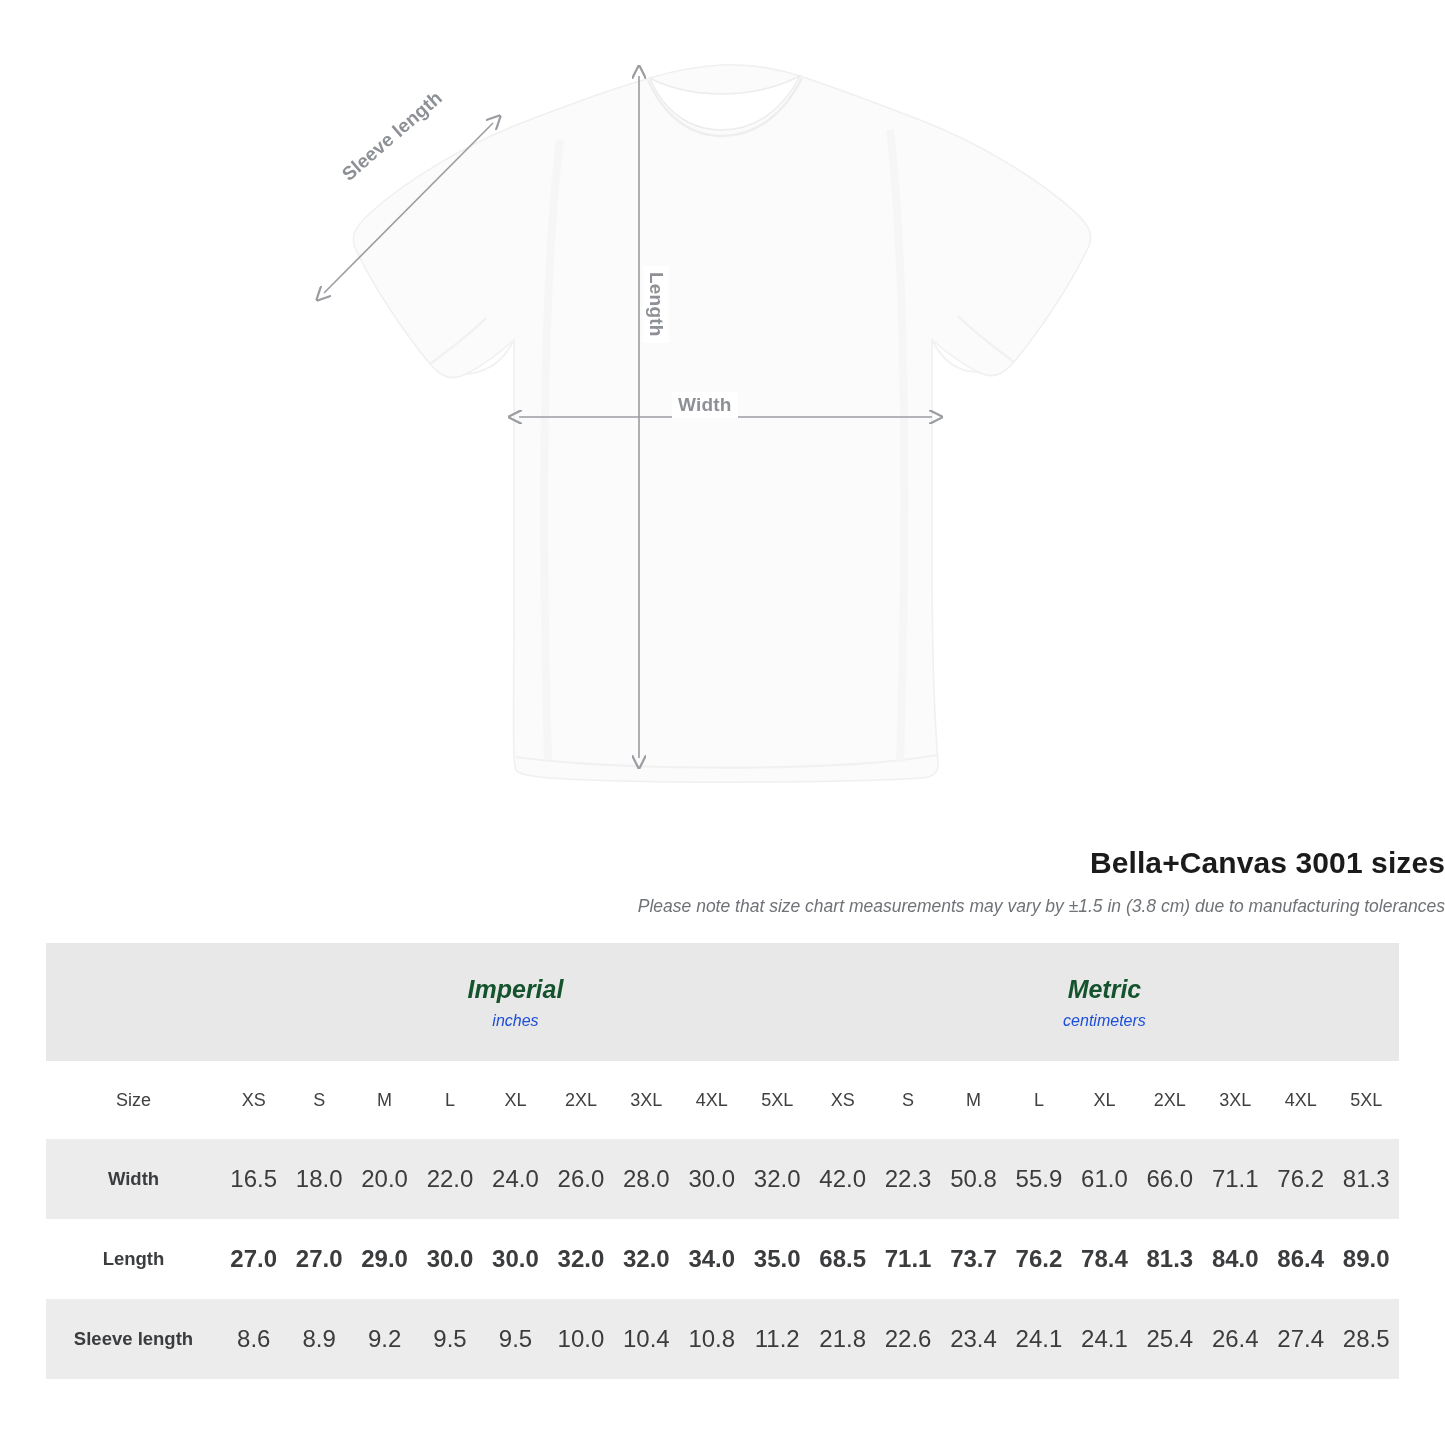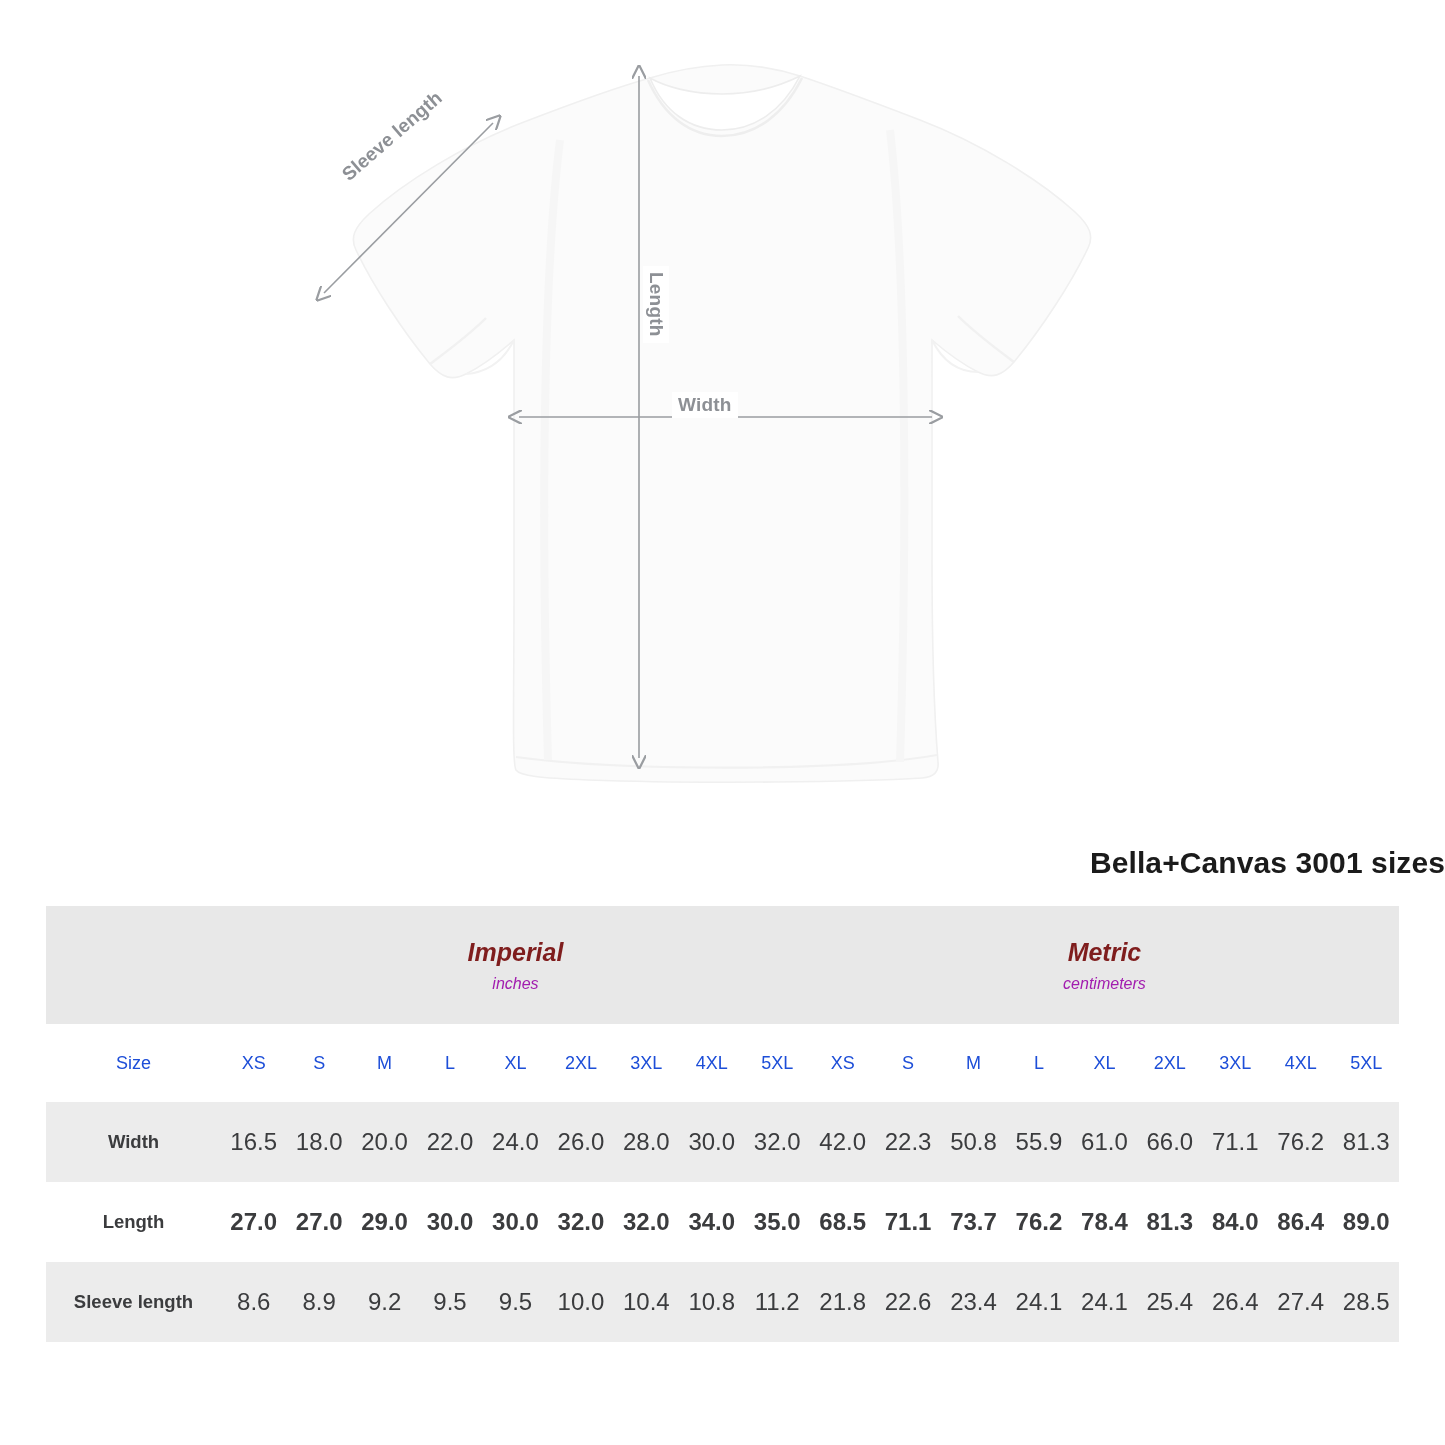--- a/index.html
+++ b/index.html
@@ -96,35 +96,35 @@
     font-weight: normal;
   }
   .unit-head td {
     height: 118px;
     background: #e8e8e8;
   }
   .unit-name {
     font-size: 25px;
     font-style: italic;
     font-weight: bold;
-    color: #7f1d1d;
+    color: #14532d;
     line-height: 1.25;
   }
   .unit-sub {
     font-size: 16px;
     font-style: italic;
-    color: #a21caf;
+    color: #1d4ed8;
     margin-top: 6px;
   }
 
   .row-head td {
     height: 78px;
     font-size: 18px;
     font-weight: bold;
-    color: #1d4ed8;
+    color: #404040;
     background: #ffffff;
   }
   .row-head td.rowlabel {
     font-size: 18px;
   }
 
   tr.data-row td {
     height: 80px;
     font-size: 24px;
     color: #3b3c3e;
@@ -213,20 +213,21 @@
       </g>
     </svg>
 
     <div class="dim-label label-width">Width</div>
     <div class="dim-label label-length">Length</div>
     <div class="dim-label label-sleeve">Sleeve length</div>
   </div>
 
   <div class="title-block">
     <div class="chart-title">Bella+Canvas 3001 sizes</div>
+    <div class="chart-note">Please note that size chart measurements may vary by ±1.5 in (3.8 cm) due to manufacturing tolerances</div>
   </div>
 
   <div class="table-wrap">
     <table class="size-table">
       <colgroup>
         <col class="label-col">
       </colgroup>
       <tbody>
         <tr class="unit-head">
           <td></td>

